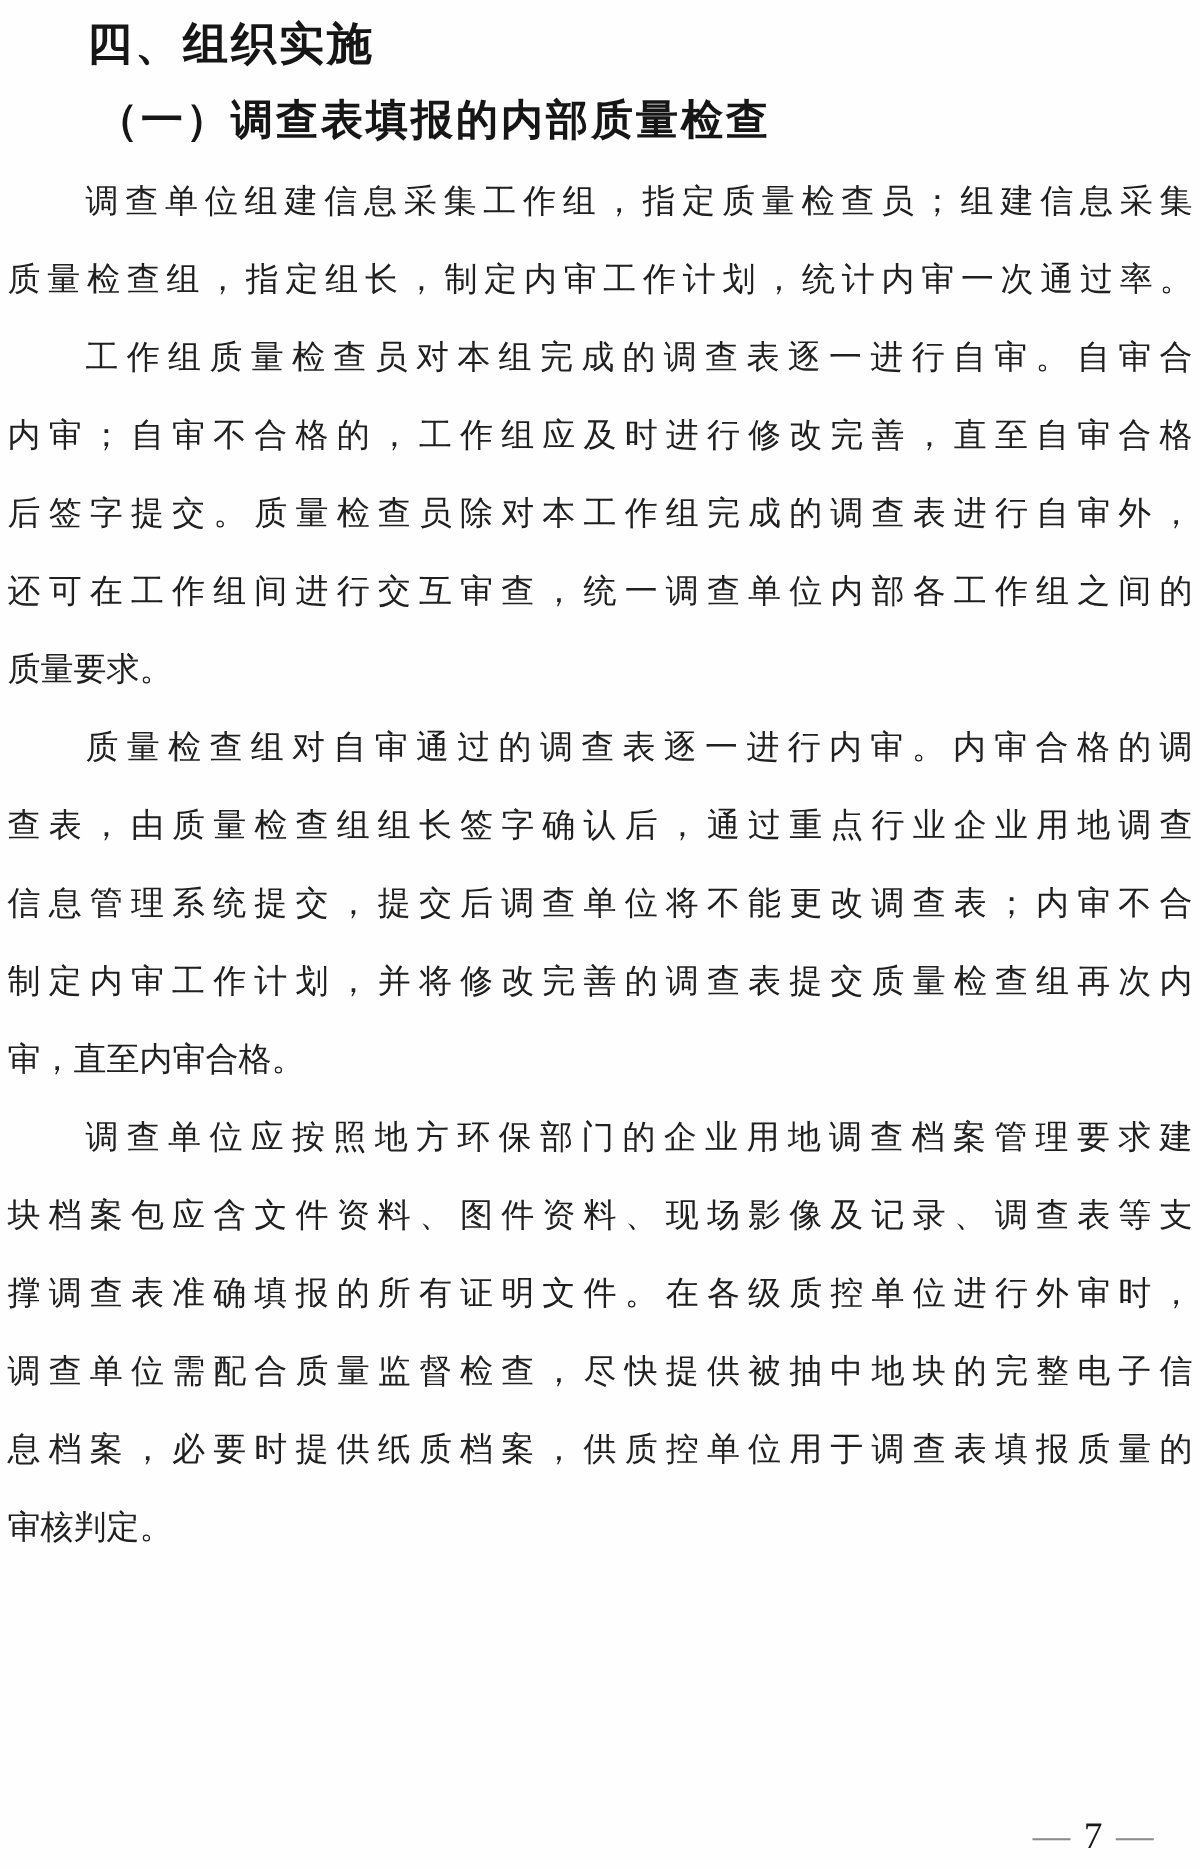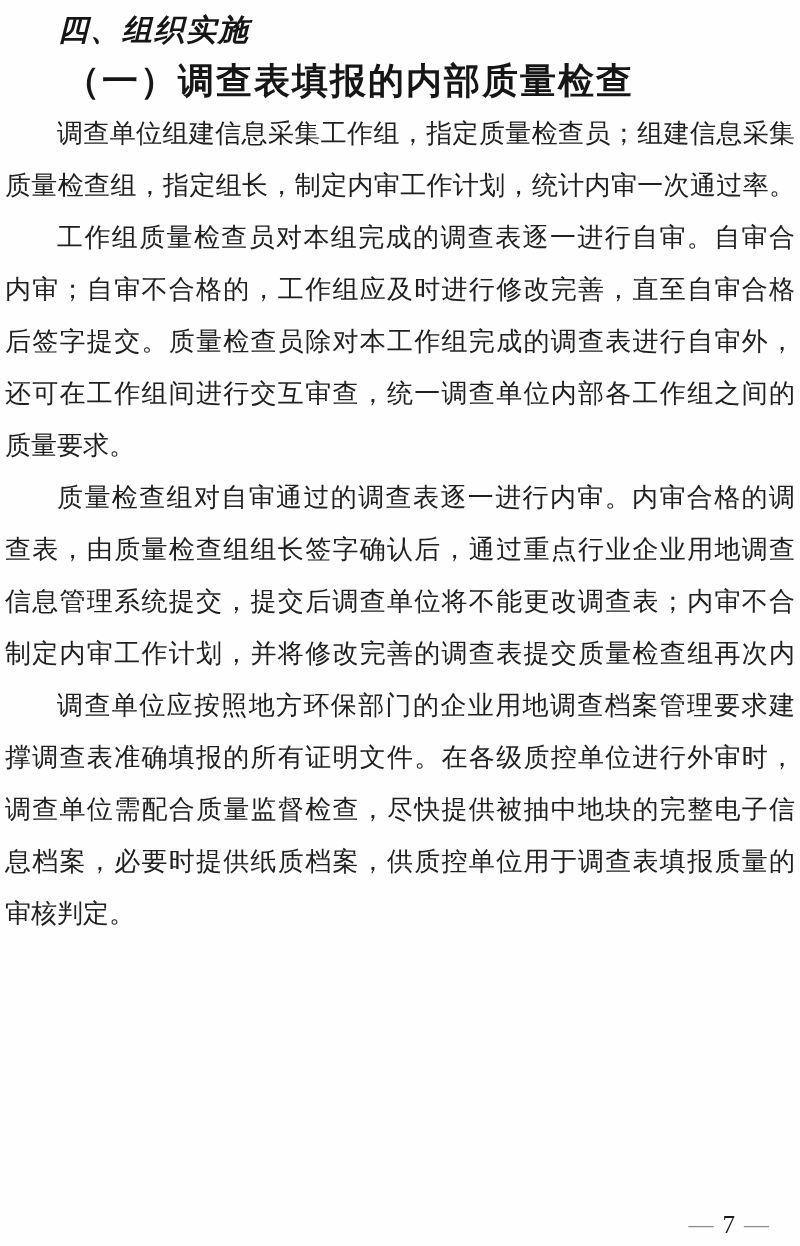--- a/index.html
+++ b/index.html
@@ -17,35 +17,34 @@
     color: #1c1c1c;
   }
   .h1 {
     font-family: "Liberation Sans", sans-serif;
     font-weight: bold;
     font-size: 30px;
     line-height: 44px;
     margin: 8px 4px 0 58px;
     letter-spacing: 2px;
     color: #161616;
-    font-style: italic;
   }
   .h2 {
     font-weight: bold;
-    font-size: 36px;
+    font-size: 28px;
     line-height: 50px;
     margin: 4px 4px 0 64px;
     letter-spacing: 2px;
     color: #161616;
   }
   .body-text {
     margin-top: 2px;
   }
   .line {
-    font-size: 26px;
+    font-size: 22px;
     height: 52px;
     line-height: 52px;
     padding: 0 5px;
     white-space: nowrap;
     color: #202020;
   }
   .line.fill {
     white-space: normal;
     text-align: justify;
     text-align-last: justify;
@@ -86,23 +85,25 @@
         <div class="line fill">内审；自审不合格的，工作组应及时进行修改完善，直至自审合格</div>
         <div class="line fill">后签字提交。质量检查员除对本工作组完成的调查表进行自审外，</div>
         <div class="line fill">还可在工作组间进行交互审查，统一调查单位内部各工作组之间的</div>
         <div class="line">质量要求。</div>
       </div>
       <div class="paragraph">
         <div class="line indent fill">质量检查组对自审通过的调查表逐一进行内审。内审合格的调</div>
         <div class="line fill">查表，由质量检查组组长签字确认后，通过重点行业企业用地调查</div>
         <div class="line fill">信息管理系统提交，提交后调查单位将不能更改调查表；内审不合</div>
         <div class="line fill">制定内审工作计划，并将修改完善的调查表提交质量检查组再次内</div>
+        <div class="line">审，直至内审合格。</div>
       </div>
       <div class="paragraph">
         <div class="line indent fill">调查单位应按照地方环保部门的企业用地调查档案管理要求建</div>
+        <div class="line fill">块档案包应含文件资料、图件资料、现场影像及记录、调查表等支</div>
         <div class="line fill">撑调查表准确填报的所有证明文件。在各级质控单位进行外审时，</div>
         <div class="line fill">调查单位需配合质量监督检查，尽快提供被抽中地块的完整电子信</div>
         <div class="line fill">息档案，必要时提供纸质档案，供质控单位用于调查表填报质量的</div>
         <div class="line">审核判定。</div>
       </div>
     </div>
   <div class="footer">
     <span class="dash">—</span><span class="num">7</span><span class="dash">—</span>
   </div>
 </div>

